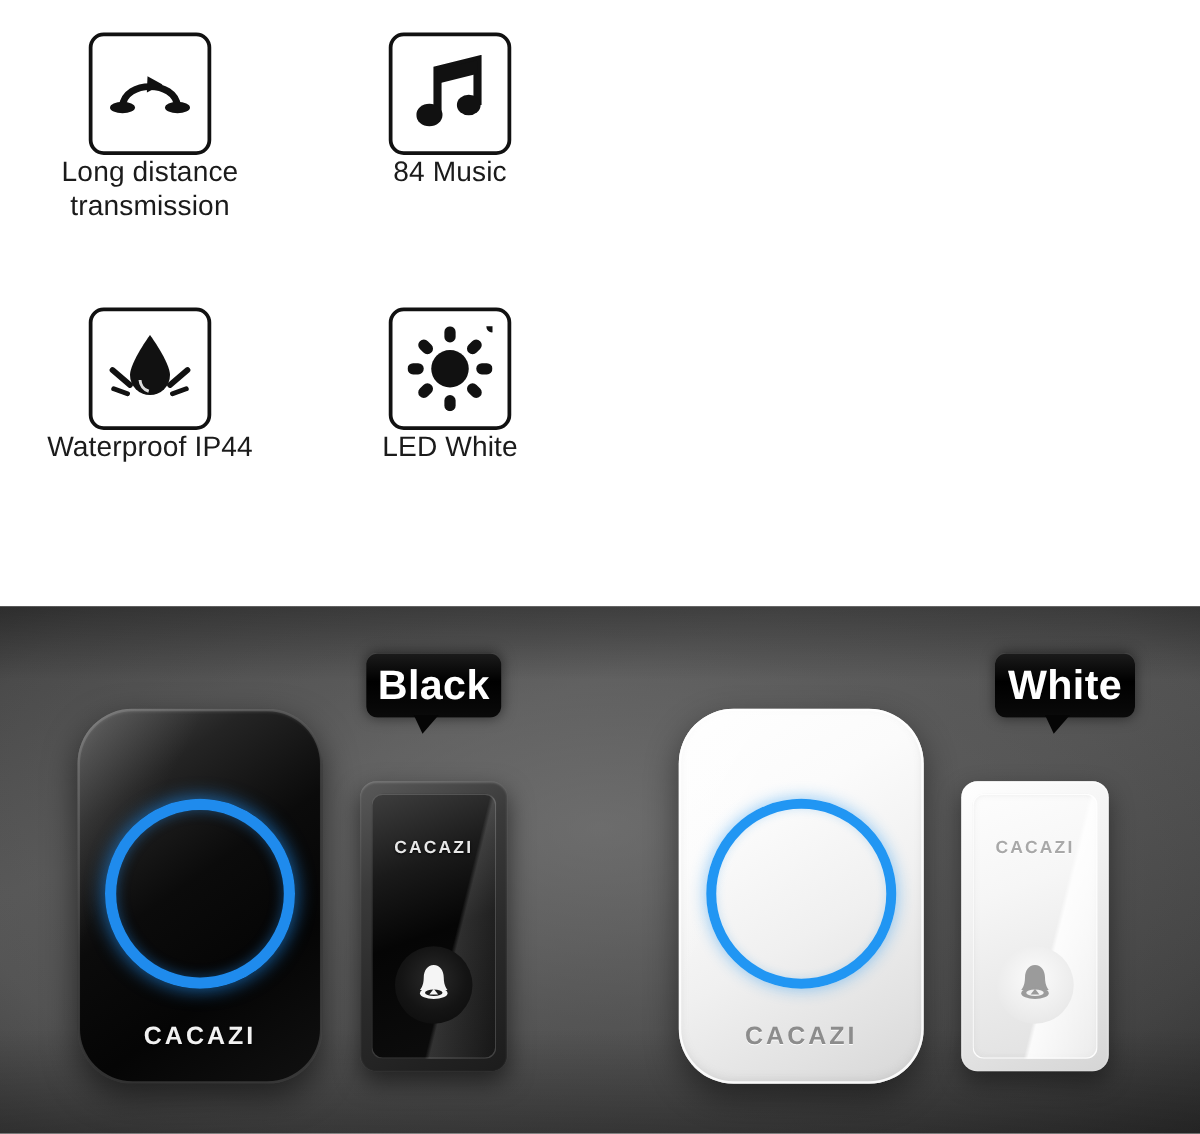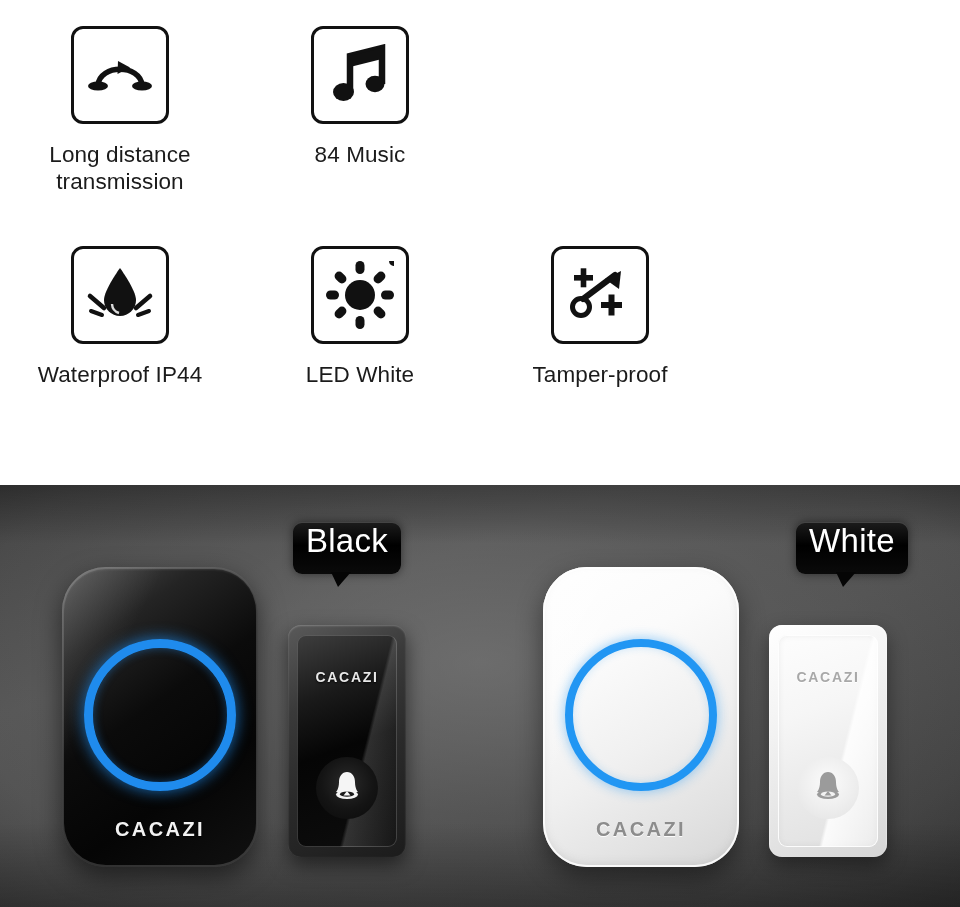--- a/index.html
+++ b/index.html
@@ -52,21 +52,20 @@
     border-radius: 12px;
     background: #ffffff;
     box-sizing: border-box;
     display: flex;
     align-items: center;
     justify-content: center;
   }
   .icon-box svg { display: block; }
 
   .feature-label {
-    margin-top: 17px;
     font-size: 22.5px;
     line-height: 27px;
     color: #1b1b1b;
     text-align: center;
     letter-spacing: 0.1px;
     white-space: pre-line;
     font-weight: 400;
   }
 
   
@@ -98,24 +97,24 @@
     inset: 0;
   }
 
   
   .bubble {
     position: absolute;
     background: linear-gradient(180deg, #1c1c1c 0%, #000000 45%, #0a0a0a 100%);
     border-radius: 9px;
     color: #ffffff;
     font-size: 33px;
-    font-weight: 400;
+    font-weight: 700;
     letter-spacing: 0.3px;
     display: flex;
-    align-items: flex-start;
+    align-items: center;
     justify-content: center;
     box-shadow: 0 0 10px rgba(0,0,0,0.5), inset 0 1px 0 rgba(255,255,255,0.18);
     z-index: 6;
   }
   .bubble::after {
     content: "";
     position: absolute;
     bottom: -13px;
     left: 50%;
     margin-left: -16px;
@@ -386,40 +385,20 @@
                 <rect x="49" y="10" width="9" height="13" rx="4.5" transform="rotate(45 53.5 16.5)"></rect>
                 <rect x="10" y="45" width="9" height="13" rx="4.5" transform="rotate(45 14.5 51.5)"></rect>
                 <rect x="49" y="45" width="9" height="13" rx="4.5" transform="rotate(-45 53.5 51.5)"></rect>
               </g>
             </svg>
           </span>
         </div>
         <div class="feature-label">LED White</div>
       </div>
 
-      <div class="feature">
-        <div class="icon-box">
-          <span>
-            <svg width="62" height="60" viewBox="0 0 62 60">
-              <path d="M14 34 L46 10" stroke="#111" stroke-width="6" fill="none" stroke-linecap="round"></path>
-              <path d="M52 6 L50 24 L36 14 Z" fill="#111"></path>
-              <circle cx="12" cy="42" r="8.5" stroke="#111" stroke-width="5" fill="none"></circle>
-              <g fill="#111">
-                <rect x="5" y="10" width="19" height="5.6"></rect>
-                <rect x="11.7" y="3.3" width="5.6" height="19"></rect>
-              </g>
-              <g fill="#111">
-                <rect x="32" y="37" width="21" height="6"></rect>
-                <rect x="39.5" y="29.5" width="6" height="21"></rect>
-              </g>
-            </svg>
-          </span>
-        </div>
-        <div class="feature-label">Tamper-proof</div>
-      </div>
 
 
     </div>
   </section>
 
   <section class="photo">
     <div class="photo-inner"></div>
   </section>
 
   <div class="bubble black-bubble">

